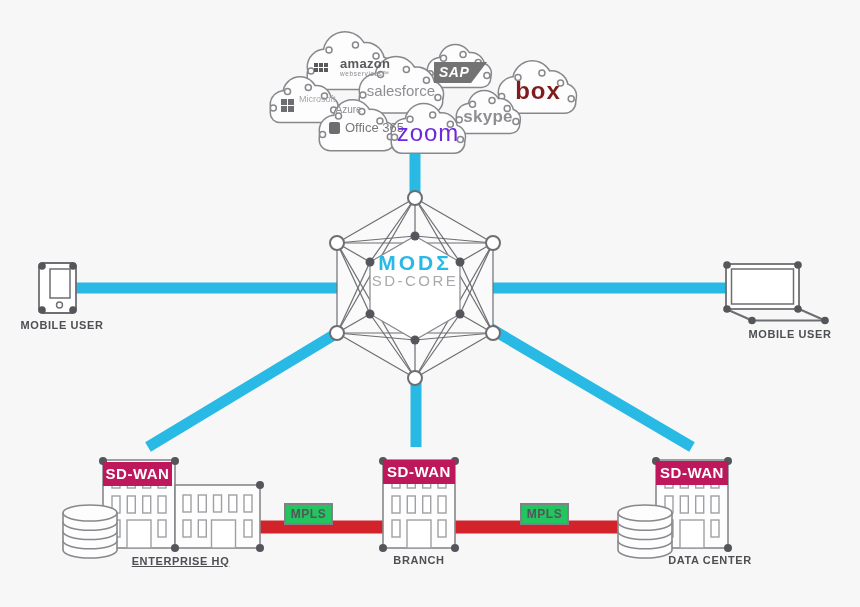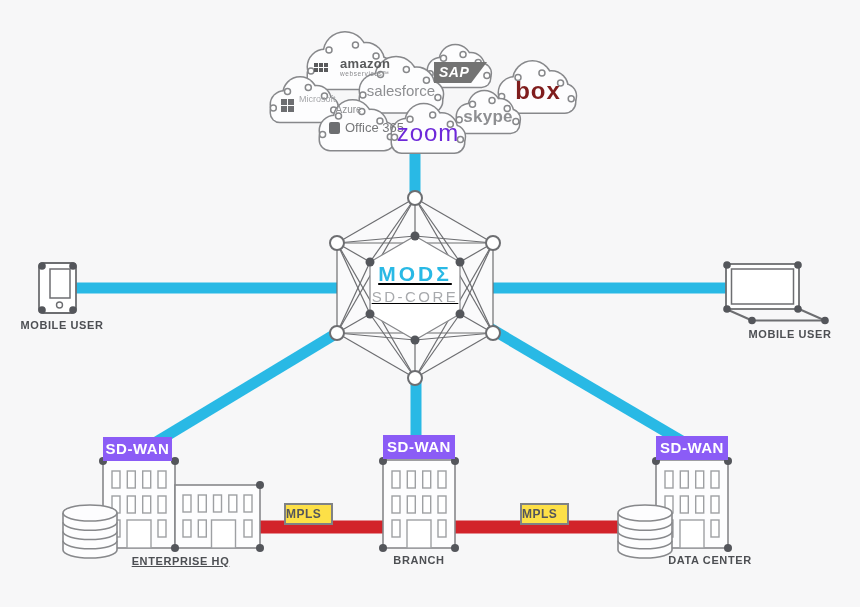--- a/index.html
+++ b/index.html
@@ -5,31 +5,31 @@
   html,body{margin:0;padding:0;background:#F7F7F8;}
   .stage{position:relative;width:860px;height:607px;background:#F7F7F8;overflow:hidden;
          font-family:"Liberation Sans",sans-serif;}
   .stage svg{position:absolute;left:0;top:0;}
 
   
   .lbl{position:absolute;font:700 11px/1.1 "Liberation Sans",sans-serif;color:#4D4F53;
        letter-spacing:.6px;text-align:center;}
 
   
-  .sdwan{position:absolute;background:#8b5cf6;color:#FFF;text-align:center;
-         font:700 15px/24px "Liberation Sans",sans-serif;letter-spacing:.5px;}
+  .sdwan{position:absolute;background:#be185d;color:#FFF;text-align:center;
+         font:700 15px/24px "Liberation Sans",sans-serif;letter-spacing:.5px;margin-top:25px;}
 
   
-  .mpls{position:absolute;background:#fde047;border:2px solid #808285;color:#54565B;width:45px;
-        font:700 12px/18px "Liberation Sans",sans-serif;text-align:left;letter-spacing:.5px;}
+  .mpls{position:absolute;background:#22c55e;border:2px solid #808285;color:#54565B;width:45px;
+        font:700 12px/18px "Liberation Sans",sans-serif;text-align:center;letter-spacing:.5px;}
 
   
-  .core{position:absolute;left:355px;top:263px;width:120px;text-align:center;text-decoration:underline;}
+  .core{position:absolute;left:355px;top:252px;width:120px;text-align:center;}
   .core .brand{font:700 21px/1 "Liberation Sans",sans-serif;color:#29B9E5;letter-spacing:3px;}
-  .core .product{font:400 15px/1 "Liberation Sans",sans-serif;color:#A8AAAD;letter-spacing:2.5px;margin-top:5px;}
+  .core .product{font:400 15px/1 "Liberation Sans",sans-serif;color:#A8AAAD;letter-spacing:2.5px;}
 
   
   .logo{position:absolute;}
   .aws{left:314px;top:57px;display:flex;gap:12px;align-items:center;}
   .aws-icon{display:grid;grid-template-columns:repeat(3,4px);grid-auto-rows:4px;gap:1px;}
   .aws-icon i{background:#595A5C;}
   .aws-text{display:flex;flex-direction:column;line-height:1;}
   .aws-text b{font:700 13px/1 "Liberation Sans",sans-serif;color:#58595B;letter-spacing:.3px;}
   .aws-text small{font:400 6.5px/1 "Liberation Sans",sans-serif;color:#8A8B8E;letter-spacing:.6px;margin-top:1px;}
   .sapwrap{left:434px;top:62px;}

